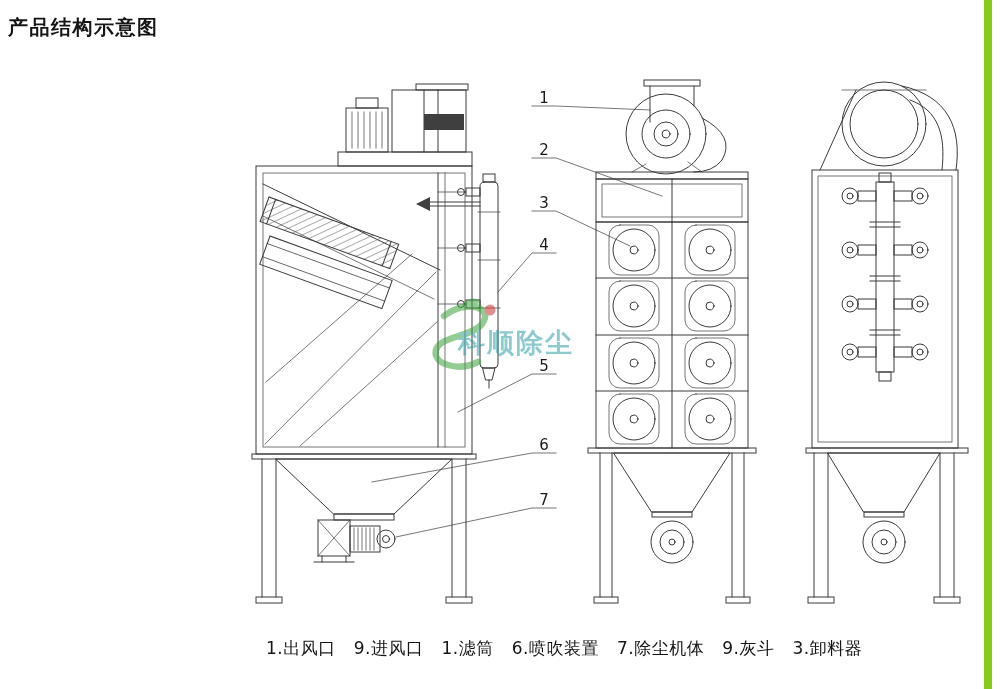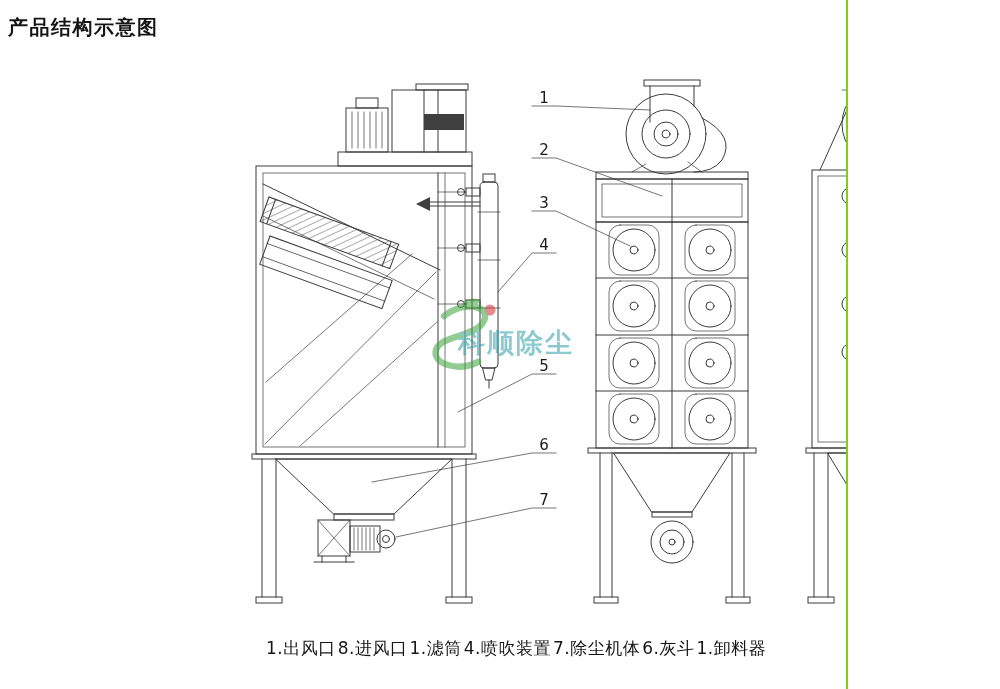--- a/index.html
+++ b/index.html
@@ -1,20 +1,20 @@
 <!DOCTYPE html>
 <html><head>
 <meta charset="utf-8">
 <style>
   *{margin:0;padding:0;box-sizing:border-box}
   html,body{background:#fff}
   body{font-family:"DejaVu Sans","Liberation Sans",sans-serif}
-  .page{position:relative;width:848px;height:689px;background:#fff;overflow:hidden;border-right:2px solid #84cc16}
+  .page{position:relative;width:992px;height:689px;background:#fff;overflow:hidden;border-right:8px solid #84cc16}
   .title{position:absolute;left:8px;top:14px;font-size:20px;font-weight:700;color:#151515;letter-spacing:1.5px}
-  .legend{position:absolute;left:266px;top:637px;display:flex;gap:2px;font-size:17px;color:#151515;white-space:nowrap}
+  .legend{position:absolute;left:266px;top:637px;display:flex;gap:18px;font-size:17px;color:#151515;white-space:nowrap}
   .legend span{letter-spacing:.5px}
   svg.diagram{position:absolute;left:0;top:0}
   .ln{stroke:#3b3b3b;stroke-width:1;fill:none;stroke-linecap:square}
   .thin{stroke-width:.7}
   .dark{fill:#3f3f3f;stroke:none}
   .callout{font:15px "DejaVu Sans",sans-serif;fill:#1a1a1a;stroke:none}
   .wmtext{font-size:27px;font-weight:700;letter-spacing:2px;stroke:none}
 </style>
 </head>
 <body>
@@ -330,21 +330,21 @@
     <g opacity="0.55" transform="translate(410,302)">
       <path d="M34,14 C58,-4 84,6 72,22 C62,35 30,34 26,48 C22,62 48,70 68,60" fill="none" stroke-width="6.5" stroke-linecap="round" stroke="#3aa43a"></path>
       <path d="M52,2 q10,-9 19,-3 q-8,9 -19,3" stroke="none" fill="#3aa43a"></path>
       <circle cx="80" cy="8" r="5.5" stroke="none" fill="#cc3333"></circle>
       <text x="48" y="50" class="wmtext" fill="#2f9fa8">科顺除尘</text>
     </g>
   </svg>
 
   <div class="legend">
     <span>1.出风口</span>
-    <span>8.进风口</span>
+    <span>9.进风口</span>
     <span>1.滤筒</span>
-    <span>4.喷吹装置</span>
+    <span>6.喷吹装置</span>
     <span>7.除尘机体</span>
-    <span>6.灰斗</span>
-    <span>1.卸料器</span>
+    <span>9.灰斗</span>
+    <span>3.卸料器</span>
   </div>
 
 </div>
 
 </body></html>

